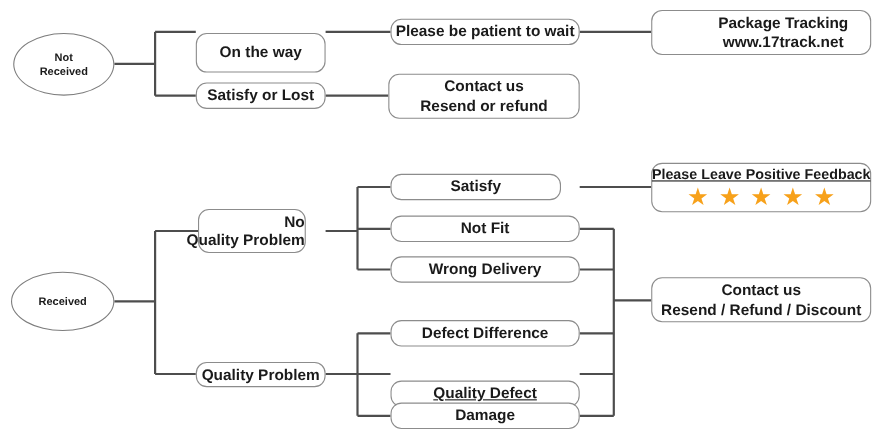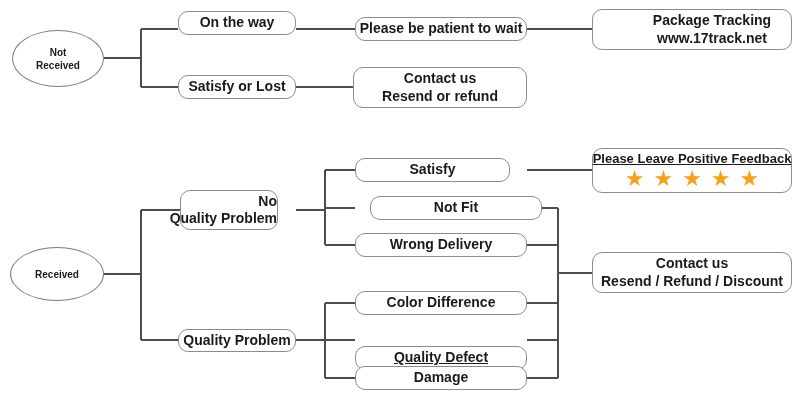--- a/index.html
+++ b/index.html
@@ -105,21 +105,21 @@
     <path d="M527 340 H558"></path>
     <path d="M527 378 H558"></path>
     <path d="M558 273 H592"></path>
   </svg>
 
   <div class="node ellipse" style="left:12px; top:30px; width:92px; height:57px;">
     <span>Not</span>
     <span>Received</span>
   </div>
 
-  <div class="node box" style="left:178px; top:11px; width:118px; height:24px;">
+  <div class="node box" style="left:178px; top:30px; width:118px; height:36px;">
     <span>On the way</span>
   </div>
 
   <div class="node box" style="left:178px; top:75px; width:118px; height:24px;">
     <span>Satisfy or Lost</span>
   </div>
 
   <div class="node box" style="left:355px; top:17px; width:172px; height:24px;">
     <span>Please be patient to wait</span>
   </div>
@@ -144,30 +144,30 @@
   </div>
 
   <div class="node box" style="left:178px; top:329px; width:118px; height:23px;">
     <span>Quality Problem</span>
   </div>
 
   <div class="node box" style="left:355px; top:158px; width:155px; height:24px;">
     <span>Satisfy</span>
   </div>
 
-  <div class="node box" style="left:355px; top:196px; width:172px; height:24px;margin-left:15px;">
+  <div class="node box" style="left:355px; top:196px; width:172px; height:24px;">
     <span>Not Fit</span>
   </div>
 
   <div class="node box" style="left:355px; top:233px; width:172px; height:24px;">
     <span>Wrong Delivery</span>
   </div>
 
   <div class="node box" style="left:355px; top:291px; width:172px; height:24px;">
-    <span>Color Difference</span>
+    <span>Defect Difference</span>
   </div>
 
   <div class="node box" style="left:355px; top:346px; width:172px; height:24px;text-decoration:underline;">
     <span>Quality Defect</span>
   </div>
 
   <div class="node box" style="left:355px; top:366px; width:172px; height:24px;">
     <span>Damage</span>
   </div>
 

